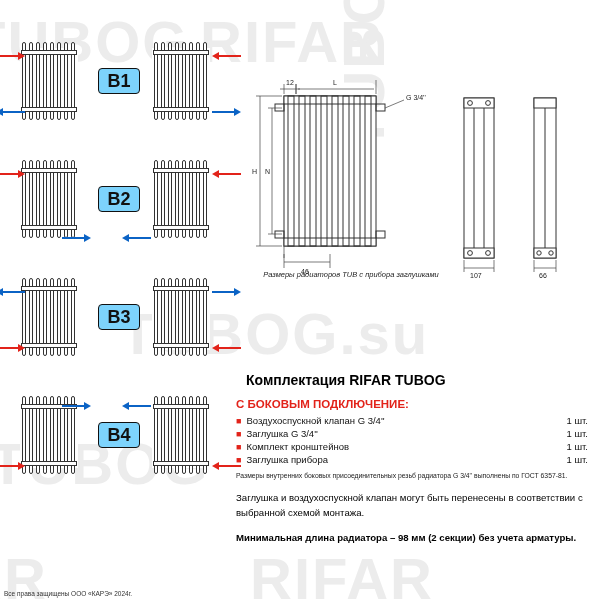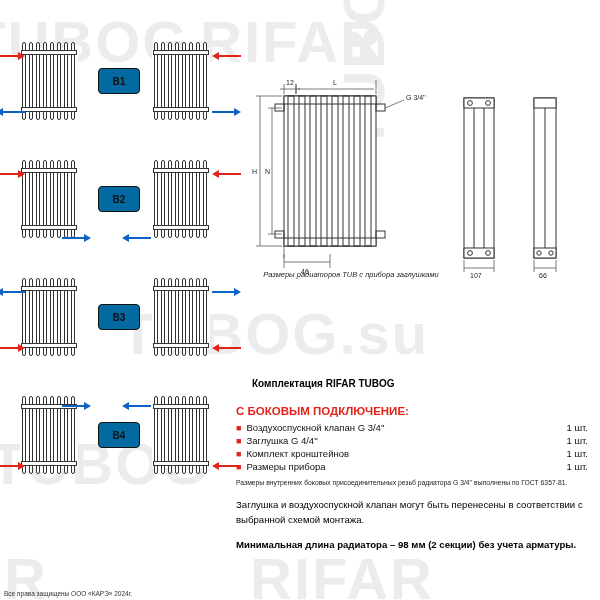--- a/index.html
+++ b/index.html
@@ -72,23 +72,23 @@
     position:absolute;left:1px;width:56px;height:5px;
     border:1px solid #333;background:#fff;box-sizing:border-box;
   }
   .rad .hbar.top{top:8px;}
   .rad .hbar.bot{bottom:8px;}
   .label{
     position:absolute;
     width:40px;height:24px;
     border:1.5px solid #111;
     border-radius:4px;
-    font-size:10px;font-weight:bold;
+    font-size:18px;font-weight:bold;
     display:flex;align-items:center;justify-content:center;
-    background:#0369a1;
+    background:#7dd3fc;
   }
   .arrow{
     position:absolute;height:0;
     display:flex;align-items:center;
   }
   .arrow .shaft{height:2px;width:22px;}
   .arrow .head{
     width:0;height:0;
     border-top:4px solid transparent;
     border-bottom:4px solid transparent;
@@ -105,21 +105,21 @@
   .tech-caption{
     position:absolute;left:236px;top:270px;width:230px;
     font-size:7.5px;font-style:italic;color:#222;text-align:center;
     z-index:2;
   }
   .side-view{position:absolute;left:452px;top:88px;width:140px;height:180px;z-index:2;}
 
   
   .specs{position:absolute;left:236px;top:362px;width:352px;z-index:2;}
   .specs h3{
-    margin:16px;font-size:10px;font-weight:bold;color:#000;
+    margin:10px;font-size:14px;font-weight:bold;color:#000;
   }
   .specs .red{color:#e2231a;font-size:11.5px;font-weight:bold;margin:0 0 5px 0;}
   .spec-row{
     display:flex;align-items:baseline;
     font-size:9.5px;margin:2px 0;
   }
   .spec-row .bullet{color:#e2231a;margin-right:5px;font-size:9px;line-height:1;}
   .spec-row .nm{flex:1;}
   .spec-row .qty{white-space:nowrap;}
   .note{
@@ -454,31 +454,31 @@
   <h3>Комплектация RIFAR TUBOG</h3>
   <p class="red">С БОКОВЫМ ПОДКЛЮЧЕНИЕ:</p>
 
   <div class="spec-row">
     <span class="bullet">■</span>
     <span class="nm">Воздухоспускной клапан G 3/4''</span>
     <span class="qty">1 шт.</span>
   </div>
   <div class="spec-row">
     <span class="bullet">■</span>
-    <span class="nm">Заглушка G 4/4''</span>
+    <span class="nm">Заглушка G 3/4''</span>
     <span class="qty">1 шт.</span>
   </div>
   <div class="spec-row">
     <span class="bullet">■</span>
     <span class="nm">Комплект кронштейнов</span>
     <span class="qty">1 шт.</span>
   </div>
   <div class="spec-row">
     <span class="bullet">■</span>
-    <span class="nm">Размеры прибора</span>
+    <span class="nm">Заглушка прибора</span>
     <span class="qty">1 шт.</span>
   </div>
 
   <div class="note">Размеры внутренних боковых присоединительных резьб радиатора G 3/4'' выполнены по ГОСТ 6357-81.</div>
 
   <p class="para">Заглушка и воздухоспускной клапан могут быть перенесены в соответствии с выбранной схемой монтажа.</p>
   <p class="para bold">Минимальная длина радиатора – 98 мм (2 секции) без учета арматуры.</p>
 </div>
 
 <div class="footer">Все права защищены ООО «КАРЭ» 2024г.</div>

